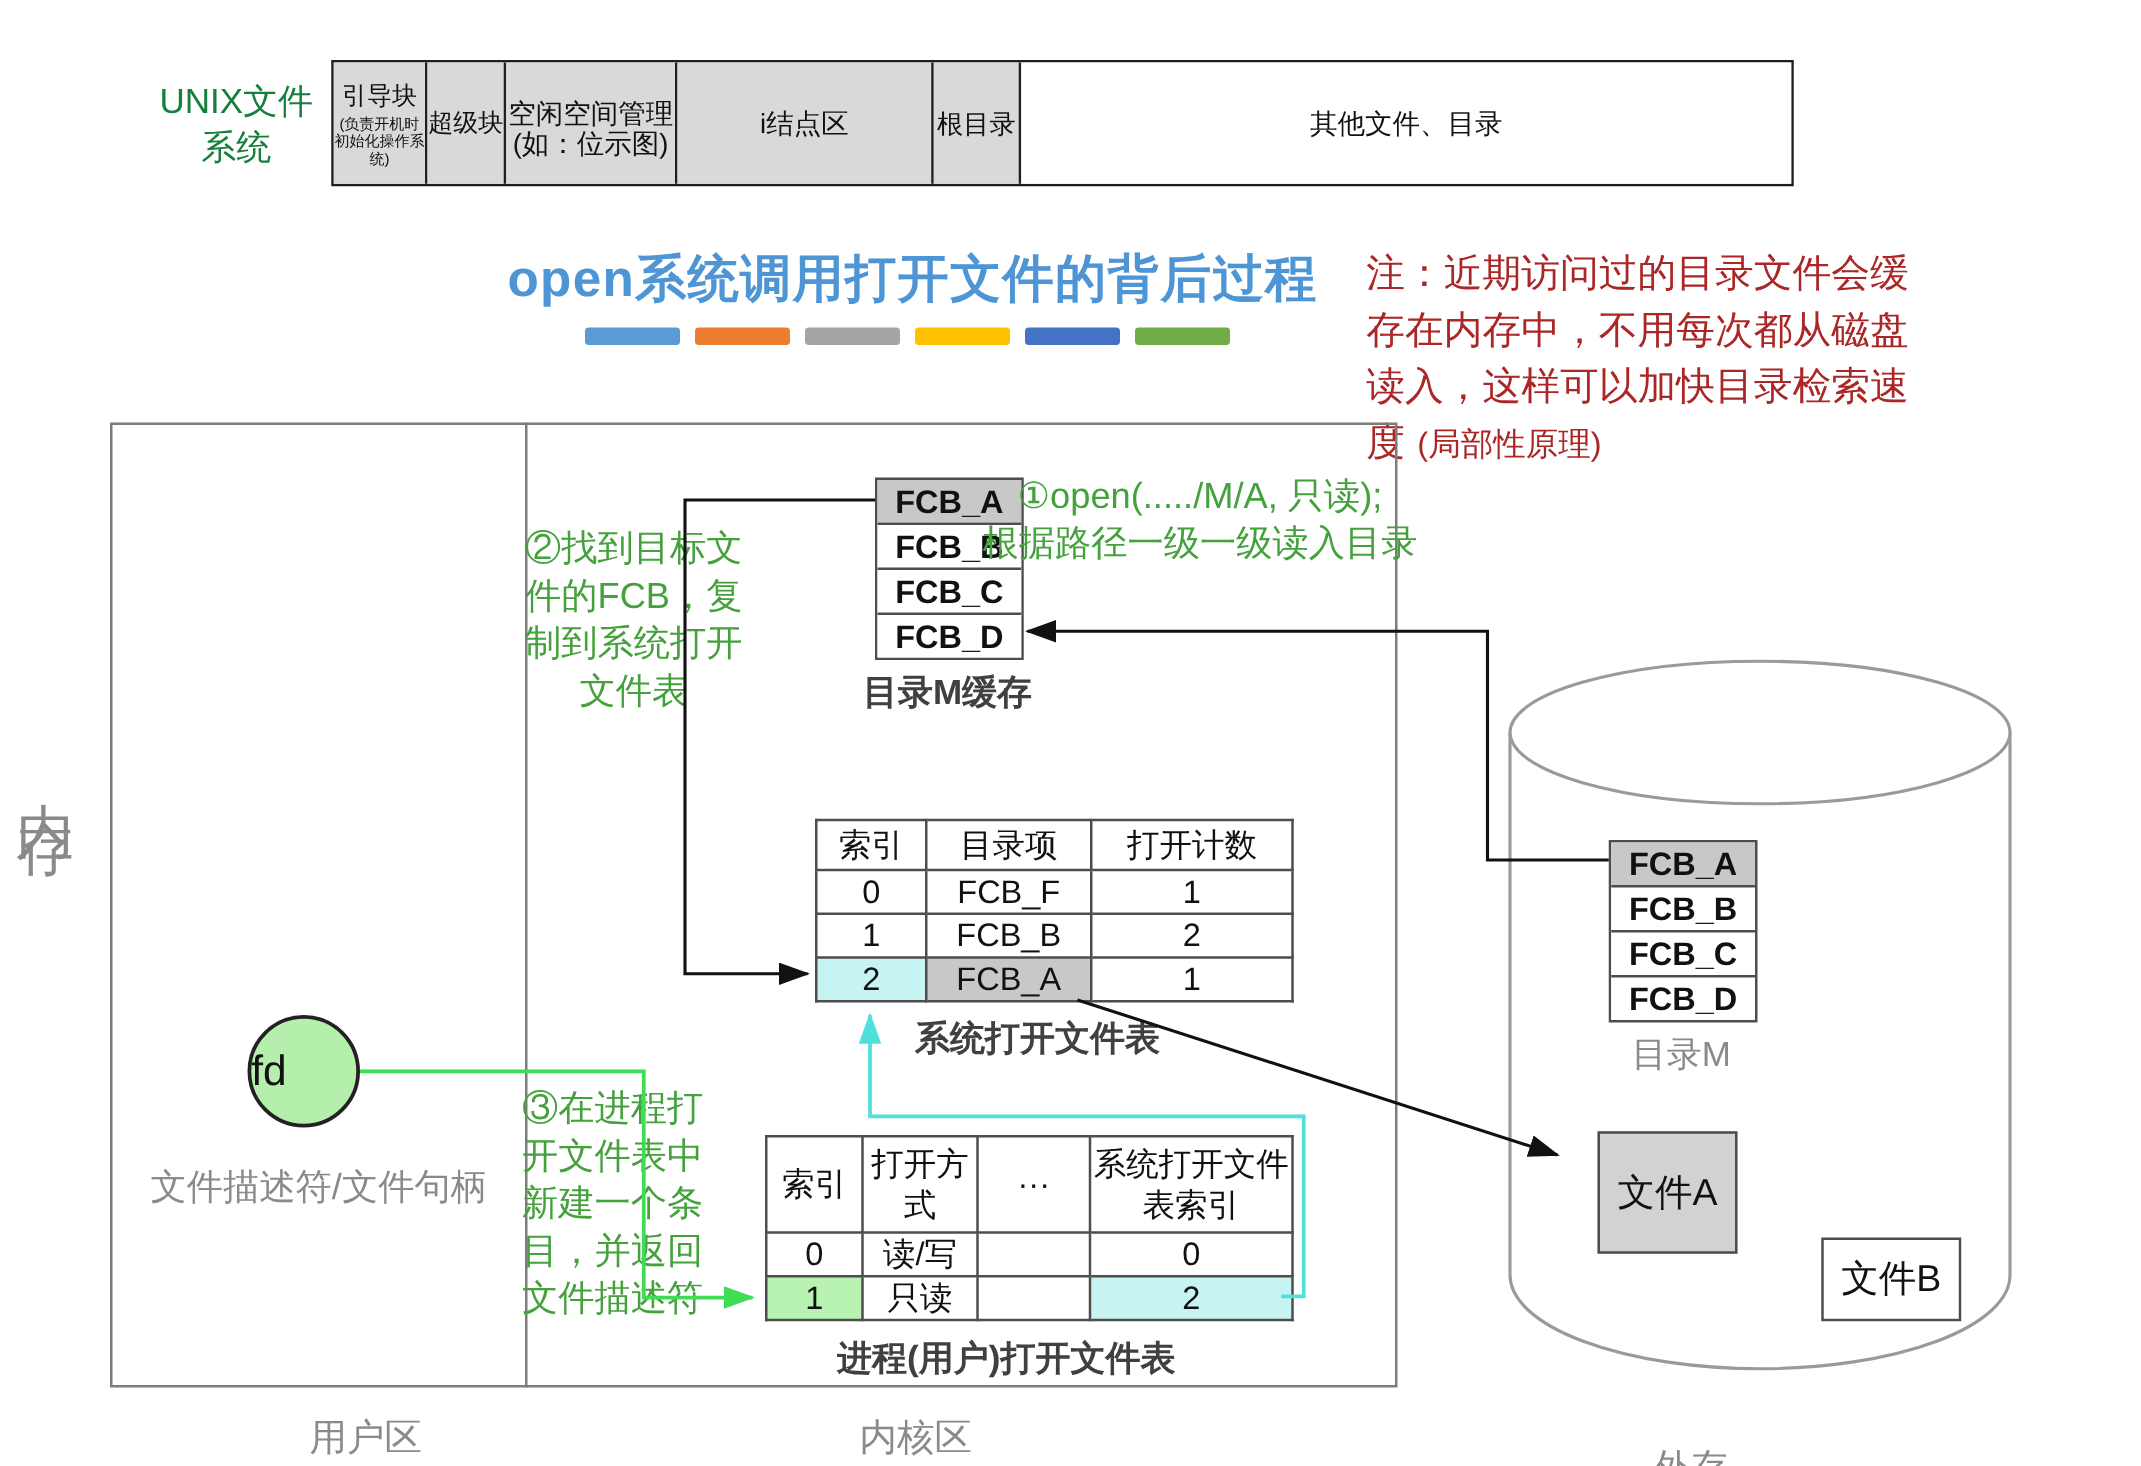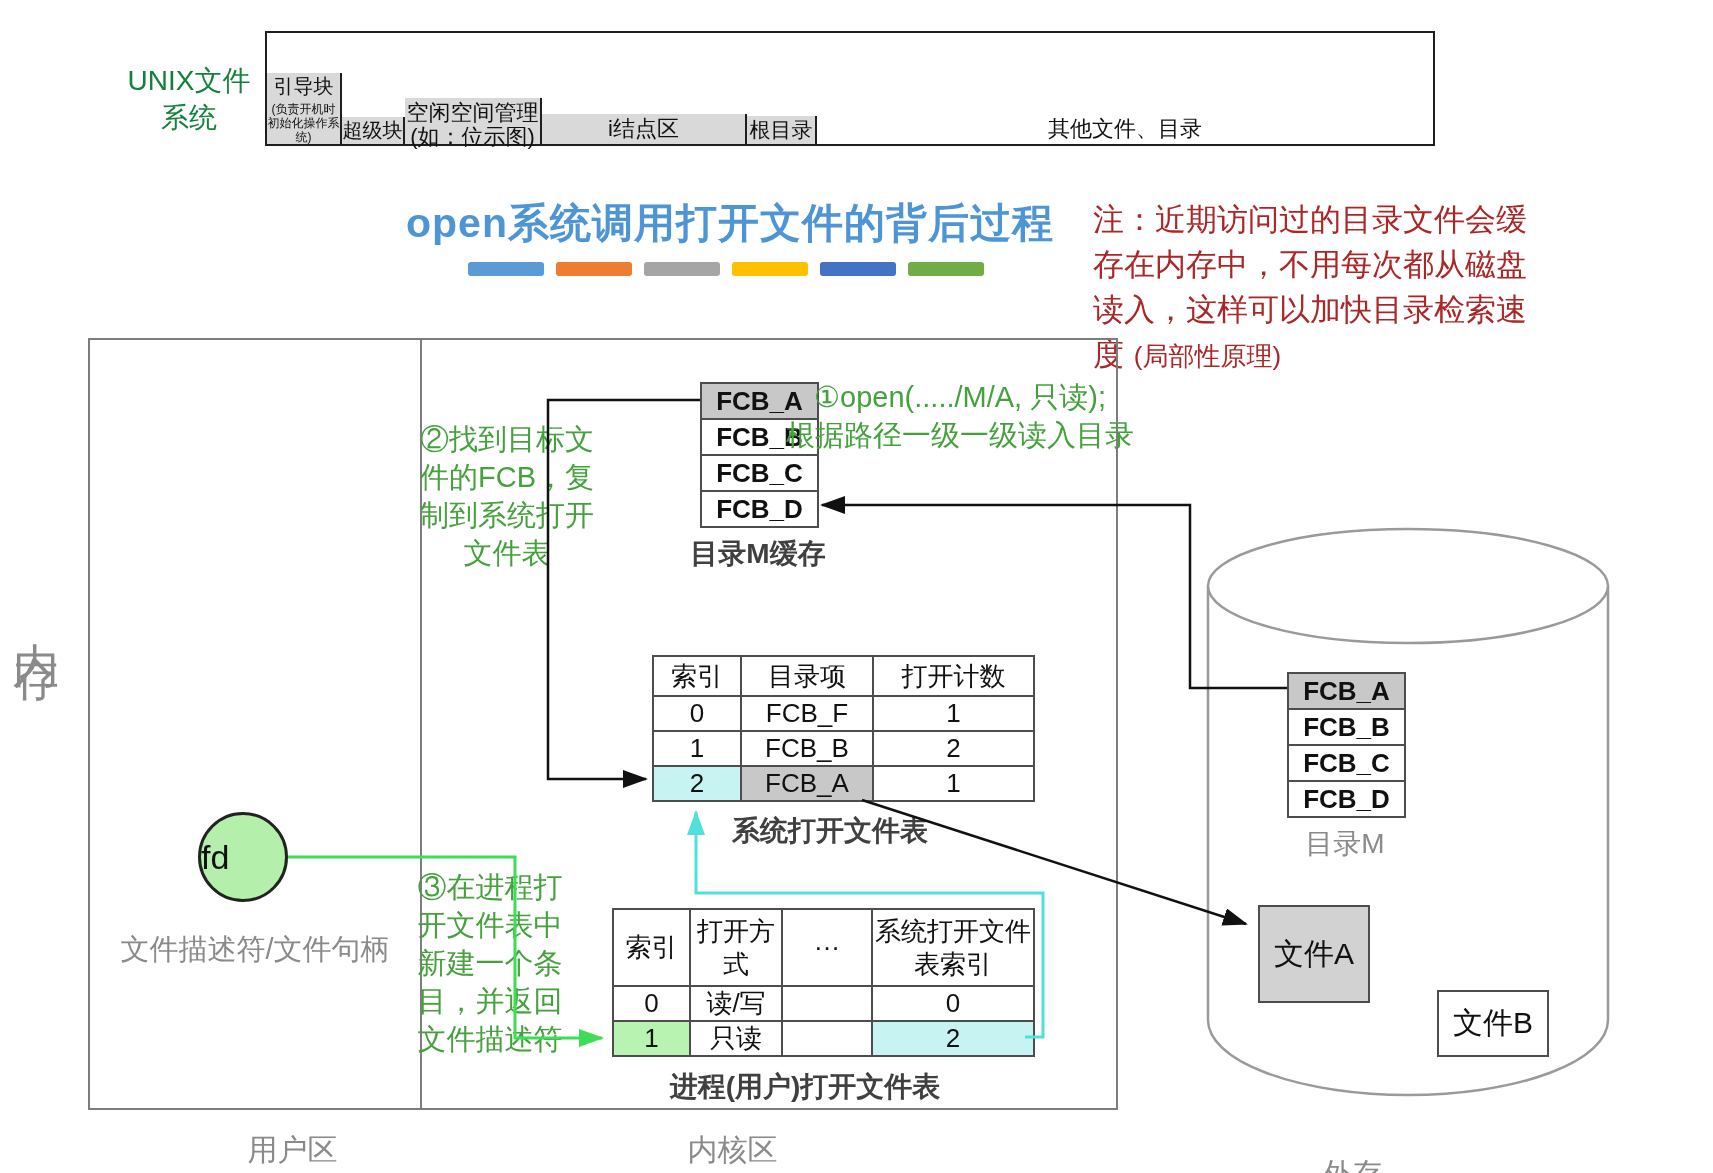--- a/index.html
+++ b/index.html
@@ -4,22 +4,22 @@
 <style>
   html,body{margin:0;padding:0;background:#fff;}
   #canvas{position:relative;width:1713px;height:1173px;background:#fff;overflow:hidden;
           font-family:"Liberation Sans", sans-serif;}
   .abs{position:absolute;}
   svg.layer{position:absolute;left:0;top:0;pointer-events:none;}
 
   
   .unix-label{left:124px;top:62px;width:130px;text-align:center;color:#15803d;
               font-size:28px;line-height:37px;}
-  .unix-bar{left:265px;top:31px;width:1170px;height:115px;display:flex;
-            border:2px solid #1f1f1f;box-sizing:border-box;align-items:flex-end;}
+  .unix-bar{left:265px;top:48px;width:1170px;height:101px;display:flex;
+            border:2px solid #1f1f1f;box-sizing:border-box;}
   .seg{border-right:2px solid #1f1f1f;background:#d9d9d9;display:flex;flex-direction:column;
        align-items:center;justify-content:center;box-sizing:border-box;text-align:center;
        font-size:22px;color:#111;}
   .seg:last-child{border-right:none;background:#ffffff;}
   .seg .sub{font-size:12px;line-height:14px;margin-top:2px;}
   .seg .sub2{font-size:22px;}
 
   
   .main-title{left:350px;top:196px;width:760px;text-align:center;color:#4e95d6;
               font-size:41px;font-weight:bold;letter-spacing:1px;}
@@ -64,21 +64,21 @@
   td.hl-cyan{background:#c7f4f2;}
   td.hl-gray{background:#c8c8c8;}
   td.hl-green{background:#b9f3b2;}
 
   .red-caption{color:#404040;font-size:28px;font-weight:bold;text-align:center;}
   .gray-caption{color:#8a8a8a;font-size:28px;text-align:center;}
 
   
   .step{color:#44a13c;font-size:29px;line-height:38px;text-align:center;white-space:nowrap;}
   .file-box{border:2px solid #4d4d4d;box-sizing:border-box;display:flex;align-items:center;
-            justify-content:center;font-size:30px;color:#111;}
+            justify-content:center;font-size:30px;color:#111;margin-left:20px;}
 </style>
 </head>
 <body>
 
 <div id="canvas">
 
   <svg class="layer" width="1713" height="1173">
     <path d="M1208,586 L1208,1020 A200,75 0 0 0 1608,1020 L1608,586" fill="#ffffff" stroke="#9a9a9a" stroke-width="2.5"></path>
     <ellipse cx="1408" cy="586" rx="200" ry="57" fill="#ffffff" stroke="#9a9a9a" stroke-width="2.5"></ellipse>
   </svg>

